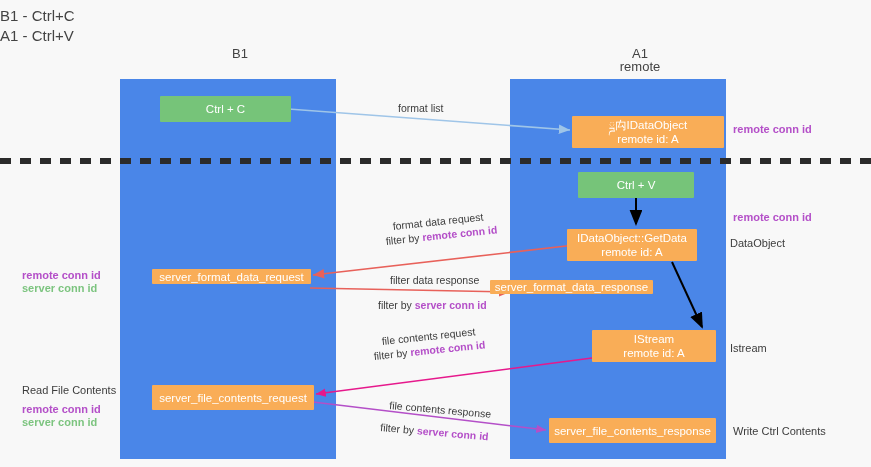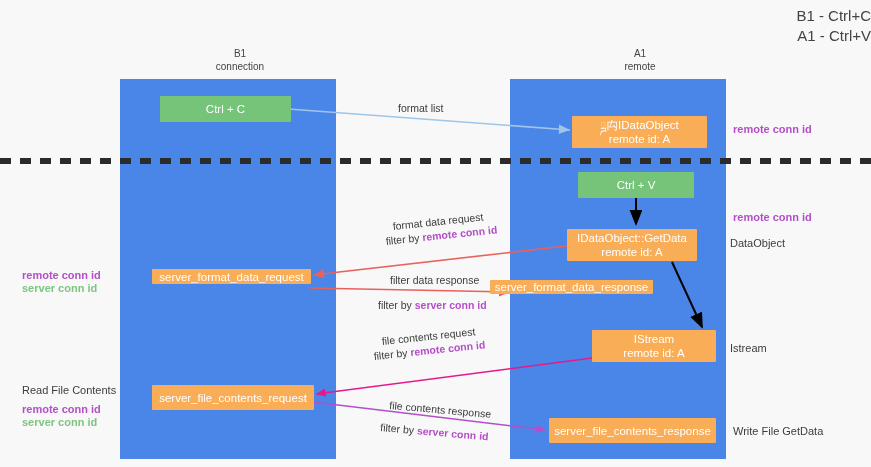--- a/index.html
+++ b/index.html
@@ -21,29 +21,29 @@
     top: 0;
     width: 871px;
     height: 467px;
     pointer-events: none;
   }
   .title {
     position: absolute;
     left: 0;
     top: 6px;
     width: 871px;
-    text-align: right;
+    text-align: left;
     font-size: 15px;
     color: #434343;
     line-height: 20px;
   }
   .col-header {
     position: absolute;
     text-align: center;
-    font-size: 10px;
+    font-size: 13px;
     color: #434343;
     line-height: 13px;
   }
   .lane {
     position: absolute;
     background: #4a86e8;
   }
   .node {
     position: absolute;
     box-sizing: border-box;
@@ -82,21 +82,20 @@
 
 <div id="canvas">
 
   <div class="title">
     <div>B1 - Ctrl+C</div>
     <div>A1 - Ctrl+V</div>
   </div>
 
   <div class="col-header" style="left:140px; top:47px; width:200px;">
     <div>B1</div>
-    <div>connection</div>
   </div>
   <div class="col-header" style="left:540px; top:47px; width:200px;">
     <div>A1</div>
     <div>remote</div>
   </div>
 
   <div class="lane" style="left:120px; top:79px; width:216px; height:380px;"></div>
   <div class="lane" style="left:510px; top:79px; width:216px; height:380px;"></div>
 
   <svg class="layer" viewBox="0 0 871 467">
@@ -132,21 +131,21 @@
 
     <line x1="592" y1="358" x2="316" y2="394" stroke="#e6198c" stroke-width="1.4" marker-end="url(#ah-magenta)"></line>
 
     <line x1="313" y1="402" x2="546" y2="430" stroke="#b44fc8" stroke-width="1.4" marker-end="url(#ah-purple)"></line>
   </svg>
 
   <div class="node green" style="left:160px; top:96px; width:131px; height:26px;">
     <div>Ctrl + C</div>
   </div>
 
-  <div class="node orange" style="left:572px; top:116px; width:135px; height:32px;">
+  <div class="node orange" style="left:572px; top:116px; width:152px; height:32px;">
     <div>ྜ⽱IDataObject</div>
     <div>remote id: A</div>
   </div>
 
   <div class="node green" style="left:578px; top:172px; width:116px; height:26px;">
     <div>Ctrl + V</div>
   </div>
 
   <div class="node orange" style="left:567px; top:229px; width:130px; height:32px;">
     <div>IDataObject::GetData</div>
@@ -200,15 +199,15 @@
   <div class="side-label conn-server" style="left:22px; top:281px;">server conn id</div>
 
   <div class="side-label" style="left:22px; top:383px;">Read File Contents</div>
   <div class="side-label conn-remote" style="left:22px; top:402px;">remote conn id</div>
   <div class="side-label conn-server" style="left:22px; top:415px;">server conn id</div>
 
   <div class="side-label conn-remote" style="left:733px; top:122px;">remote conn id</div>
   <div class="side-label conn-remote" style="left:733px; top:210px;">remote conn id</div>
   <div class="side-label" style="left:730px; top:236px;">DataObject</div>
   <div class="side-label" style="left:730px; top:341px;">Istream</div>
-  <div class="side-label" style="left:733px; top:424px;">Write File GetData</div>
+  <div class="side-label" style="left:733px; top:424px;">Write Ctrl Contents</div>
 
 </div>
 
 </body></html>

